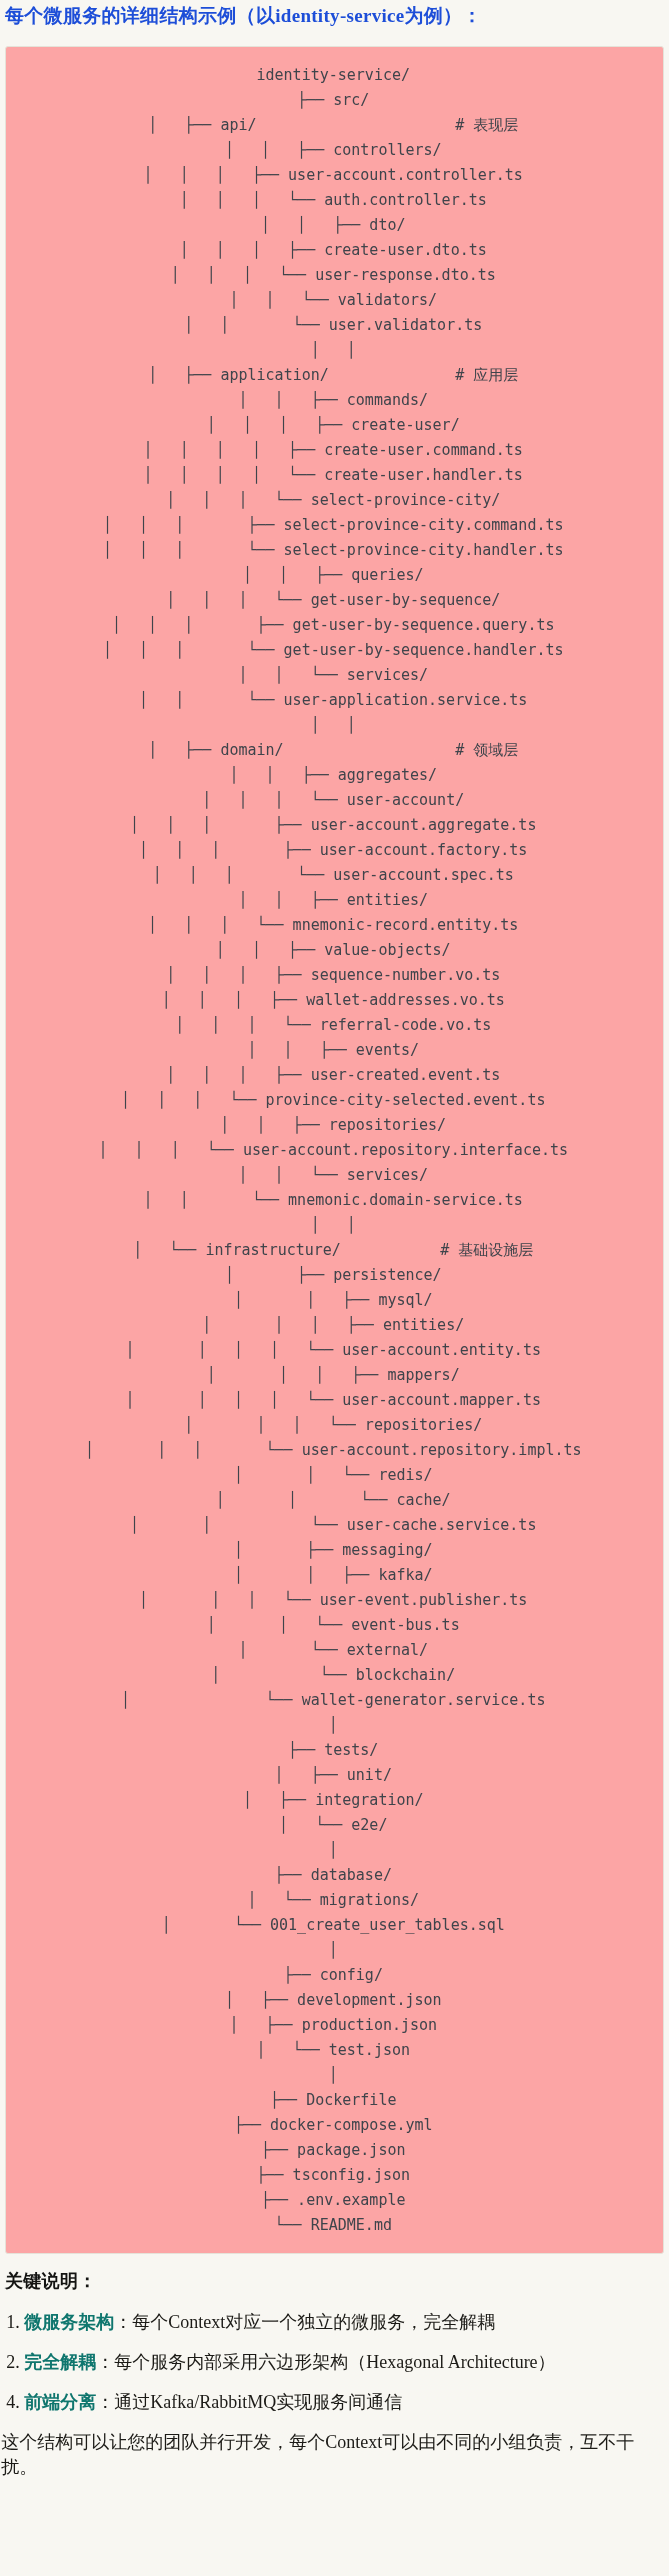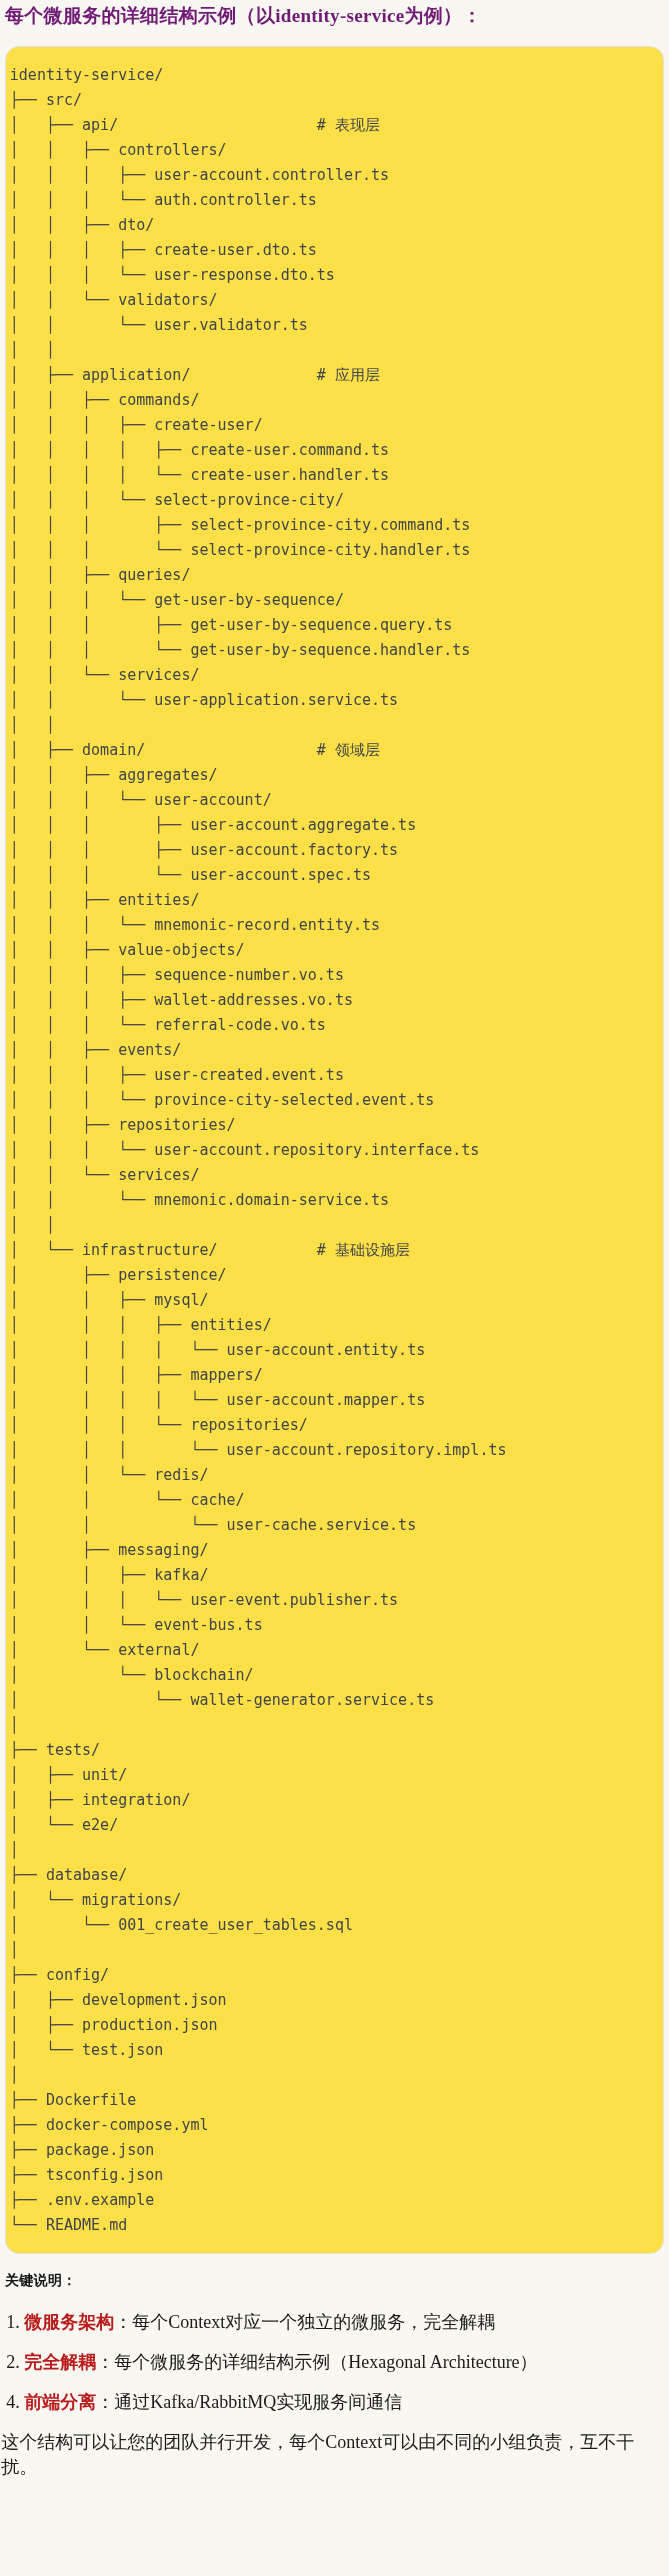--- a/index.html
+++ b/index.html
@@ -17,39 +17,40 @@
     width: 669px;
     min-height: 2576px;
     box-sizing: border-box;
     padding: 3.1px 5px 9.4px 5px;
   }
   .doc-title {
     font-size: 19px;
     line-height: 25px;
     font-weight: 700;
     margin: 0;
-    color: #701a75;
+    color: #1d4ed8;
     letter-spacing: 0.3px;
   }
   .code-block {
     box-sizing: border-box;
     margin: 17.5px 0 0 0;
-    background: #fde047;
+    background: #fca5a5;
     border: 0.6px solid #e5e3d9;
-    border-radius: 14px;
+    border-radius: 3px;
     padding: 16.3px 6.3px 15px 3.8px;
     font-family: "DejaVu Sans Mono", monospace;
     font-size: 15px;
     line-height: 25px;
     color: #3f444b;
     white-space: pre;
     overflow: hidden;
+    text-align: center;
   }
   .notes-heading {
-    font-size: 14px;
+    font-size: 18px;
     line-height: 26px;
     font-weight: 700;
     margin: 13.8px 0 0 0;
     color: #141412;
     letter-spacing: 0.3px;
   }
   .notes-list {
     list-style: none;
     margin: 16.3px 0 0 0;
     padding: 0 0 0 1.3px;
@@ -58,21 +59,21 @@
   }
   .notes-list li {
     margin: 0 0 15px 0;
   }
   .note-num {
     display: inline-block;
     margin-right: 4.4px;
   }
   .note-term {
     font-weight: 700;
-    color: #b91c1c;
+    color: #0f766e;
     margin-top: 8px;
   }
   .closing-paragraph {
     font-size: 18px;
     line-height: 25px;
     margin: 15px 0 0 0;
     padding-left: 0;
     margin-left: -3.8px;
   }
 </style>
@@ -168,20 +169,20 @@
 ├── docker-compose.yml
 ├── package.json
 ├── tsconfig.json
 ├── .env.example
 └── README.md</pre>
 
   <h2 class="notes-heading">关键说明：</h2>
 
   <ol class="notes-list">
     <li><span class="note-num">1.</span><span class="note-term">微服务架构</span><span class="note-desc">：每个Context对应一个独立的微服务，完全解耦</span></li>
-    <li><span class="note-num">2.</span><span class="note-term">完全解耦</span><span class="note-desc">：每个微服务的详细结构示例（Hexagonal Architecture）</span></li>
+    <li><span class="note-num">2.</span><span class="note-term">完全解耦</span><span class="note-desc">：每个服务内部采用六边形架构（Hexagonal Architecture）</span></li>
     <li><span class="note-num">4.</span><span class="note-term">前端分离</span><span class="note-desc">：通过Kafka/RabbitMQ实现服务间通信</span></li>
   </ol>
 
   <p class="closing-paragraph">这个结构可以让您的团队并行开发，每个Context可以由不同的小组负责，互不干扰。</p>
 
 </div>
 
 
 </body></html>

